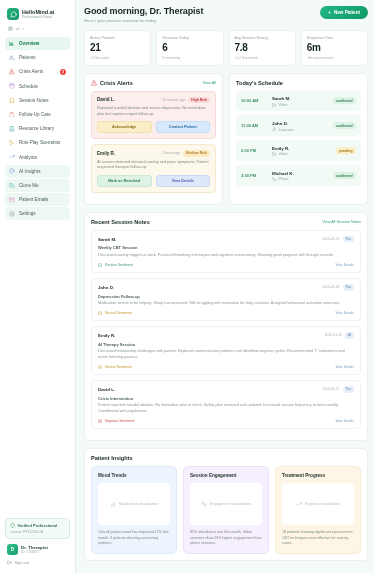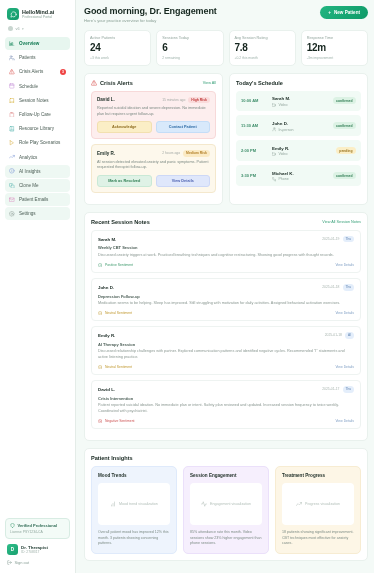--- a/index.html
+++ b/index.html
@@ -344,48 +344,48 @@
             <line x1="21" y1="12" x2="9" y2="12"></line>
           </svg>
       </span>
       <span>Sign out</span>
     </div>
   </aside>
 
   <main class="main">
     <div class="topbar">
       <div>
-        <div class="greeting">Good morning, Dr. Engagement</div>
+        <div class="greeting">Good morning, Dr. Therapist</div>
         <div class="sub-greeting">Here's your practice overview for today</div>
       </div>
       <button class="new-patient">
         <span>+</span>
         <span>New Patient</span>
       </button>
     </div>
 
     <section class="stats" id="stats">
         <div class="stat">
           <div class="stat-label">Active Patients</div>
-          <div class="stat-value">24</div>
+          <div class="stat-value">21</div>
           <div class="stat-delta">+3 this week</div>
         </div>
         <div class="stat">
           <div class="stat-label">Sessions Today</div>
           <div class="stat-value">6</div>
           <div class="stat-delta">2 remaining</div>
         </div>
         <div class="stat">
           <div class="stat-label">Avg Session Rating</div>
           <div class="stat-value">7.8</div>
           <div class="stat-delta">+0.2 this month</div>
         </div>
         <div class="stat">
           <div class="stat-label">Response Time</div>
-          <div class="stat-value">12m</div>
+          <div class="stat-value">6m</div>
           <div class="stat-delta">-3m improvement</div>
         </div>
       </section>
 
     <section class="two-col">
       <div class="panel">
         <div class="panel-head">
           <span class="panel-title">
             <span>
               <svg width="6" height="6" viewBox="0 0 24 24" fill="none" stroke="#d9534f" stroke-width="2.2" stroke-linecap="round" stroke-linejoin="round">

